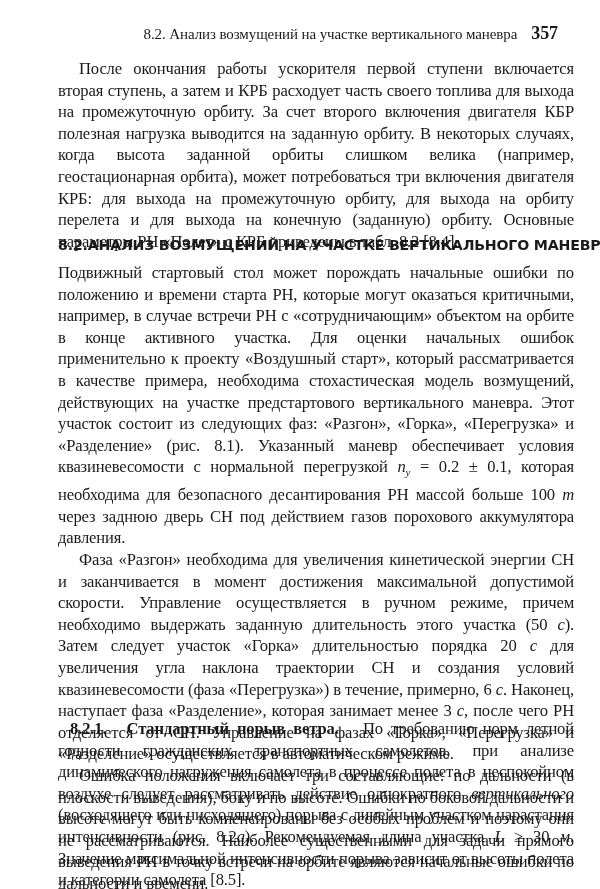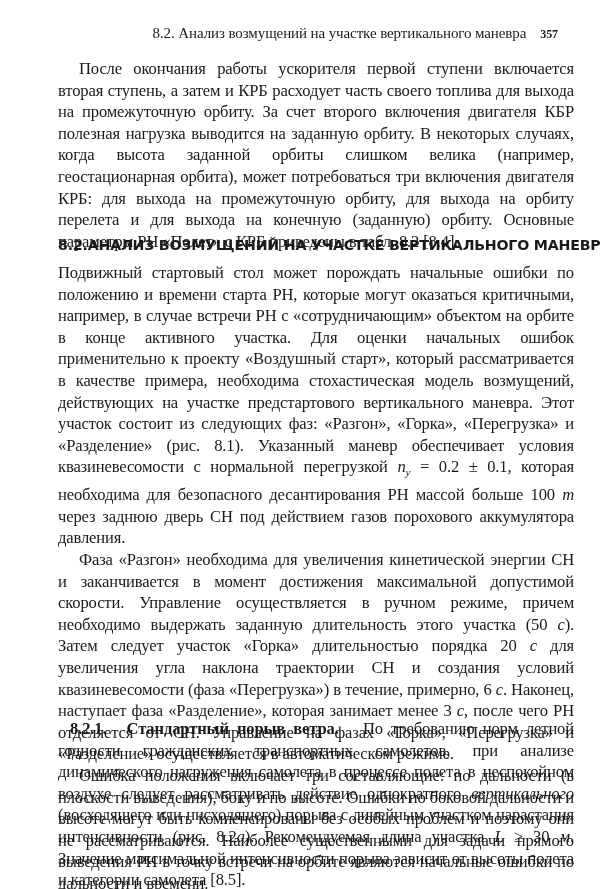--- a/index.html
+++ b/index.html
@@ -7,21 +7,21 @@
       width: 600px; height: 889px; position: relative; overflow: hidden;
       font-family: "Liberation Serif", "DejaVu Serif", serif;
       color: #1a1a1a;
     }
     .page { position: absolute; left: 42px; top: 0; width: 516px; }
     .running-head {
       position: absolute; top: 24px; right: 0; left: 0;
       text-align: right; font-size: 15px; line-height: 18px;
       letter-spacing: -0.1px;
     }
-    .running-head .pnum { font-weight: bold; font-size: 12px; margin-left: 14px; }
+    .running-head .pnum { font-weight: bold; font-size: 18px; margin-left: 14px; }
     p {
       margin: 0; font-size: 16.6px; line-height: 21.6px;
       text-align: justify; text-indent: 0; letter-spacing: -0.15px;
       hyphens: manual;
     }
     p.indent { text-indent: 21px; }
     .block { position: absolute; left: 16px; width: 516px; }
     .sec-title {
       font-family: "DejaVu Sans", "Liberation Sans", sans-serif;
       font-weight: bold; font-size: 14.2px; line-height: 18px;

